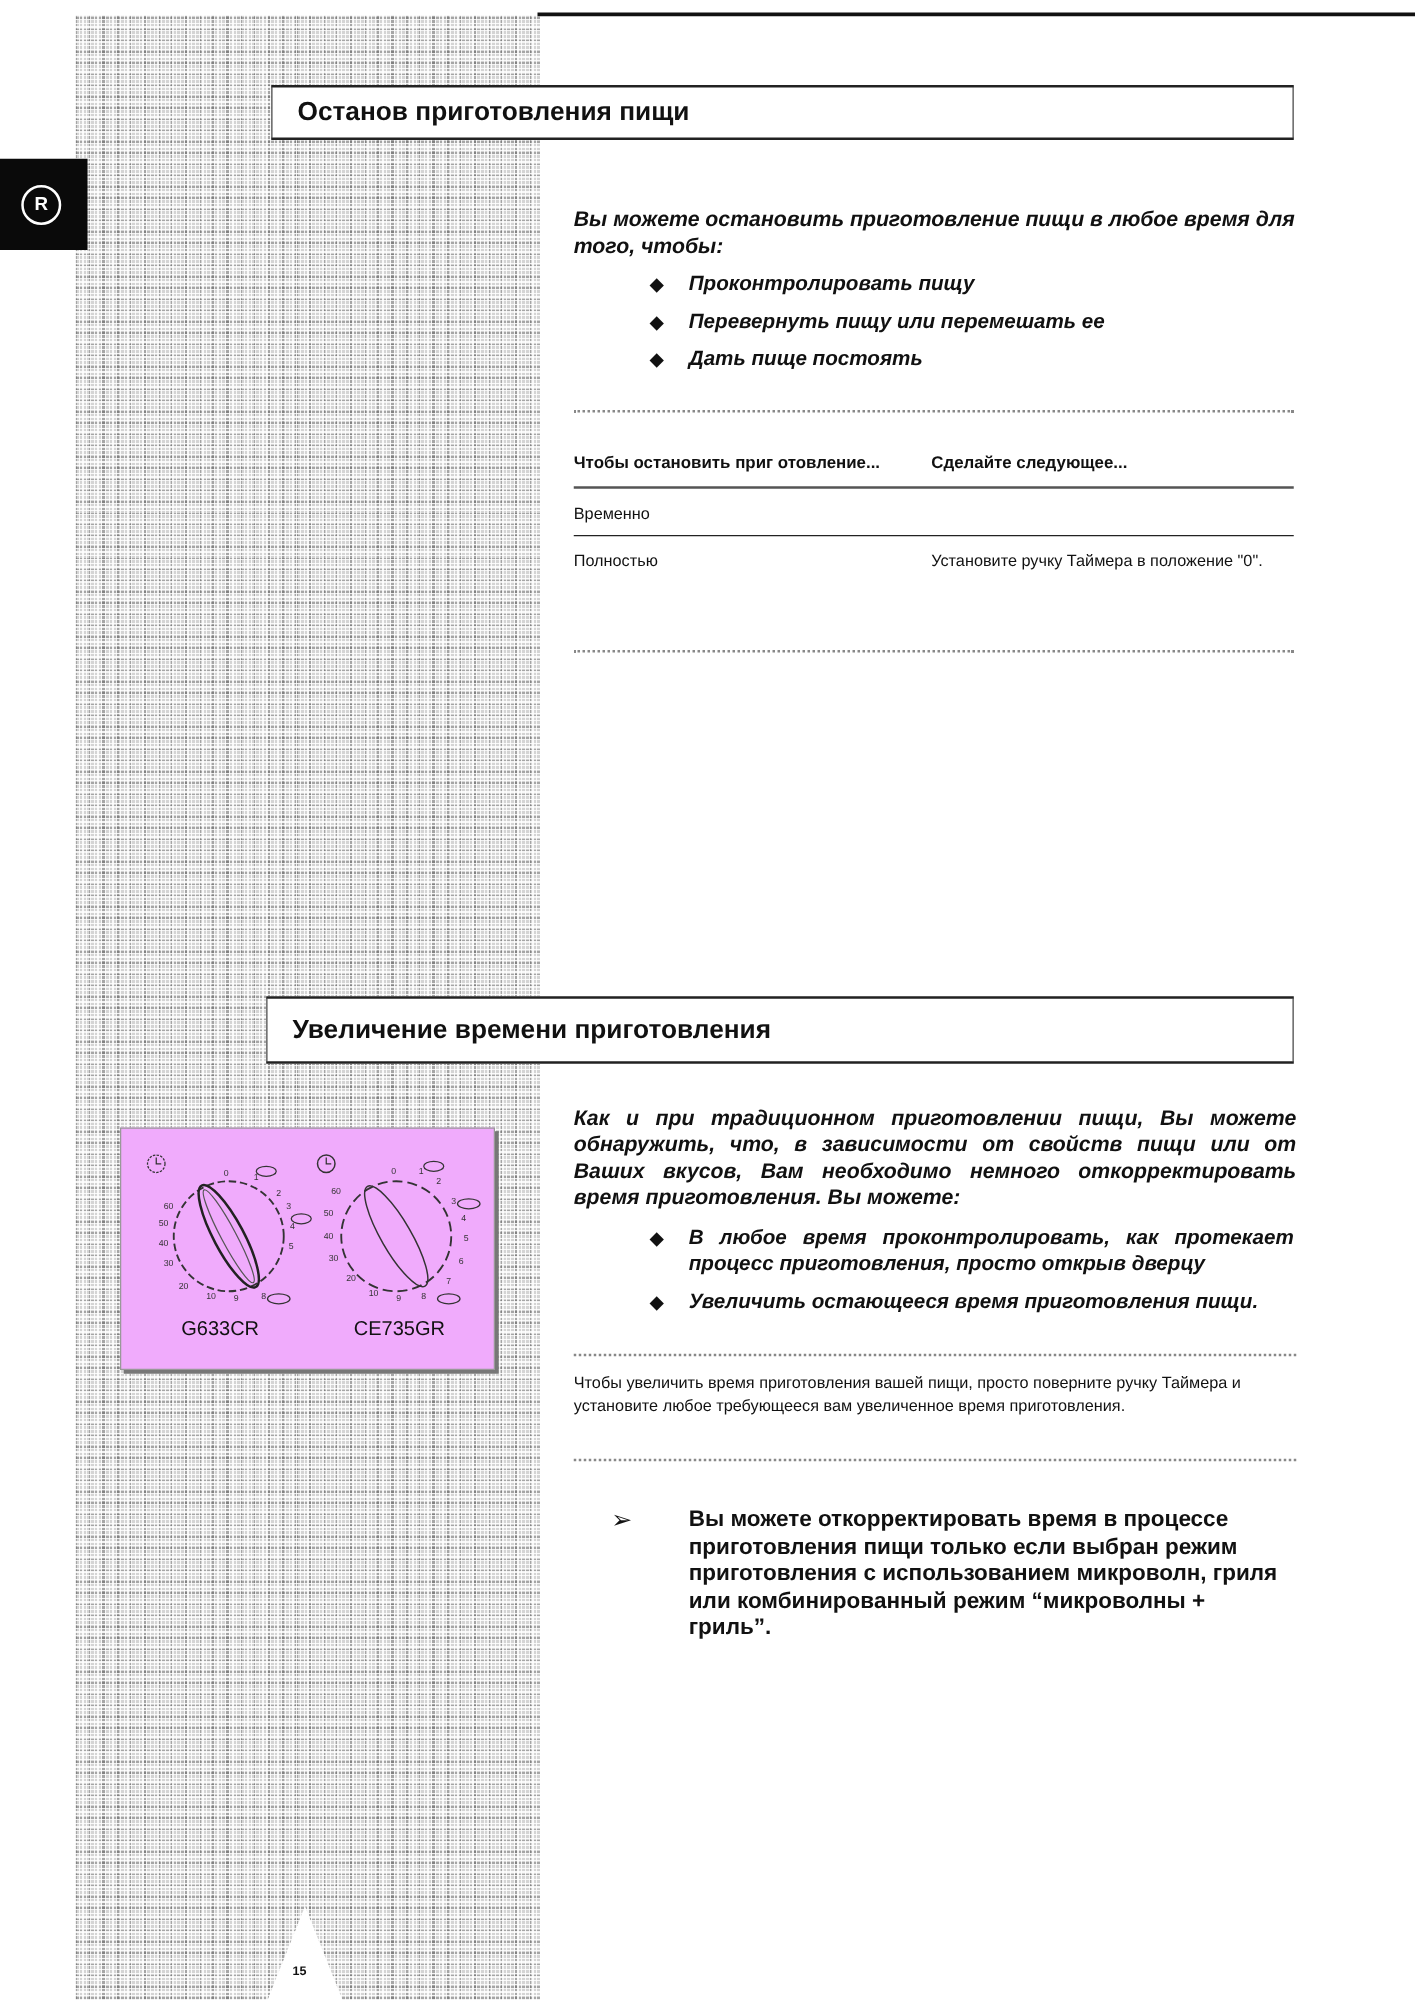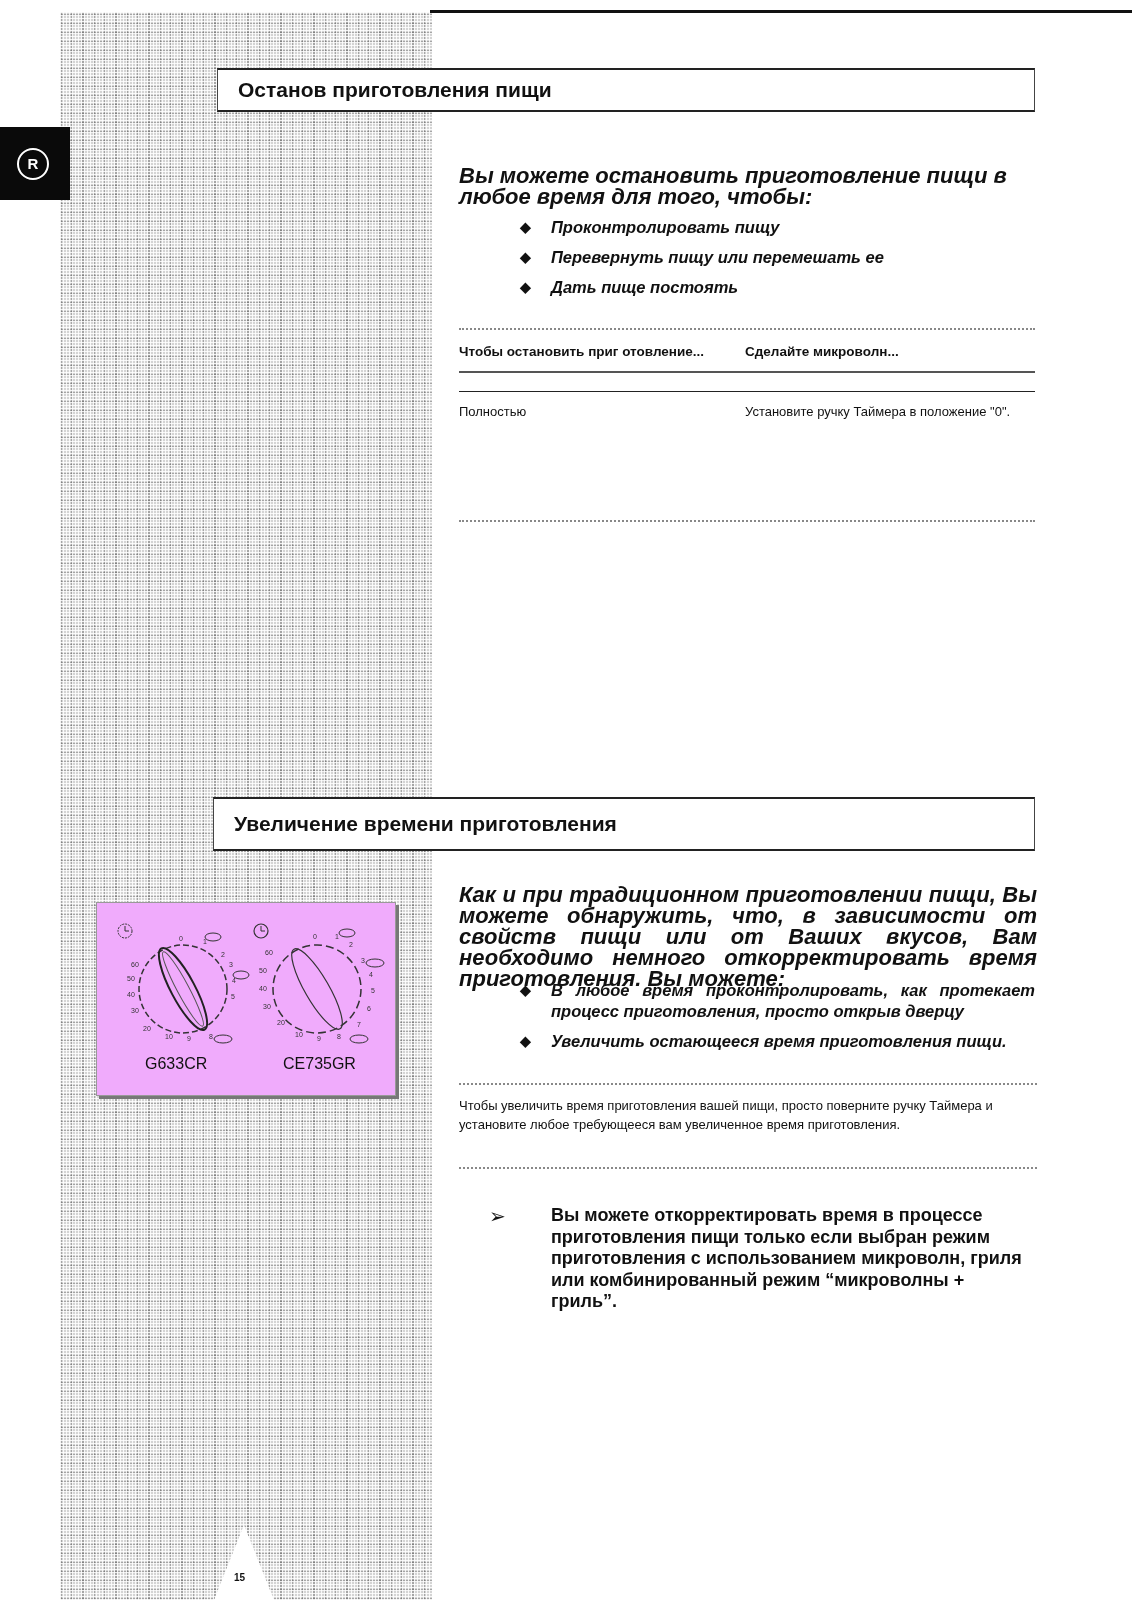--- a/index.html
+++ b/index.html
@@ -26,30 +26,30 @@
     color:#fff; font-weight:bold; font-size:15px;
     display:flex; align-items:center; justify-content:center; margin-left:-4px;
   }
   .section-title {
     position:absolute; background:#fff; border:1px solid #444;
     border-top:2px solid #222; border-bottom:2px solid #222;
     font-size:21px; font-weight:bold; display:flex; align-items:center; padding-left:20px; box-sizing:border-box;
   }
   #title1 { left:217px; top:68px; width:818px; height:44px; }
   #title2 { left:213px; top:797px; width:822px; height:54px; }
-  .intro { position:absolute; font-size:22px; font-weight:bold; font-style:italic; line-height:21px; }
+  .intro { position:absolute; font-size:17px; font-weight:bold; font-style:italic; line-height:21px; }
   #intro1 { left:459px; top:165px; width:578px; }
   #intro2 { left:459px; top:884px; width:578px; text-align:justify; }
   .bullets { position:absolute; list-style:none; margin:0; padding:0; font-size:16.5px; font-weight:bold; font-style:italic; }
   .bullets li { display:flex; margin-bottom:9px; line-height:21px; }
   .bullets .dia { width:31px; flex:none; font-style:normal; font-size:14px; }
   #bullets1 { left:520px; top:217px; width:510px; }
   #bullets2 { left:520px; top:980px; width:515px; text-align:justify; }
   .dotted { position:absolute; height:0; border-top:2px dotted #888; }
-  .table { position:absolute; left:459px; top:338px; width:576px; font-size:13px; }
+  .table { position:absolute; left:459px; top:356px; width:576px; font-size:13px; }
   .thead { display:flex; font-weight:bold; padding:6px 0 12px; border-bottom:2px solid #555; font-size:13.5px; }
   .c1 { width:286px; flex:none; }
   .c2 { flex:1; }
   .trow { display:flex; padding:10px 0 8px; line-height:19px; }
   .trow + .trow { border-top:1.5px solid #222; }
   .result-line { display:flex; }
   .result-label { width:72px; flex:none; }
   .body-text { position:absolute; left:459px; top:1096px; width:578px; font-size:13px; line-height:19px; }
   .note { position:absolute; left:489px; top:1205px; width:545px; display:flex; }
   .note-arrow { width:62px; flex:none; font-size:20px; line-height:22px; }
@@ -95,23 +95,24 @@
       <span class="dia">◆</span>
       <span>Дать пище постоять</span>
     </li>
 </ul>
 
 <div class="dotted" style="left:459px; top:328px; width:576px;"></div>
 
 <div class="table">
   <div class="thead">
     <div class="c1">Чтобы остановить приг  отовление...</div>
-    <div class="c2">Сделайте микроволн...</div>
+    <div class="c2">Сделайте следующее...</div>
   </div>
   <div class="trow">
+    <div class="c1">Временно</div>
   </div>
   <div class="trow">
     <div class="c1">Полностью</div>
     <div class="c2">Установите ручку Таймера в положение "0".</div>
   </div>
 </div>
 
 <div class="dotted" style="left:459px; top:520px; width:576px;"></div>
 
 <div id="title2" class="section-title">

